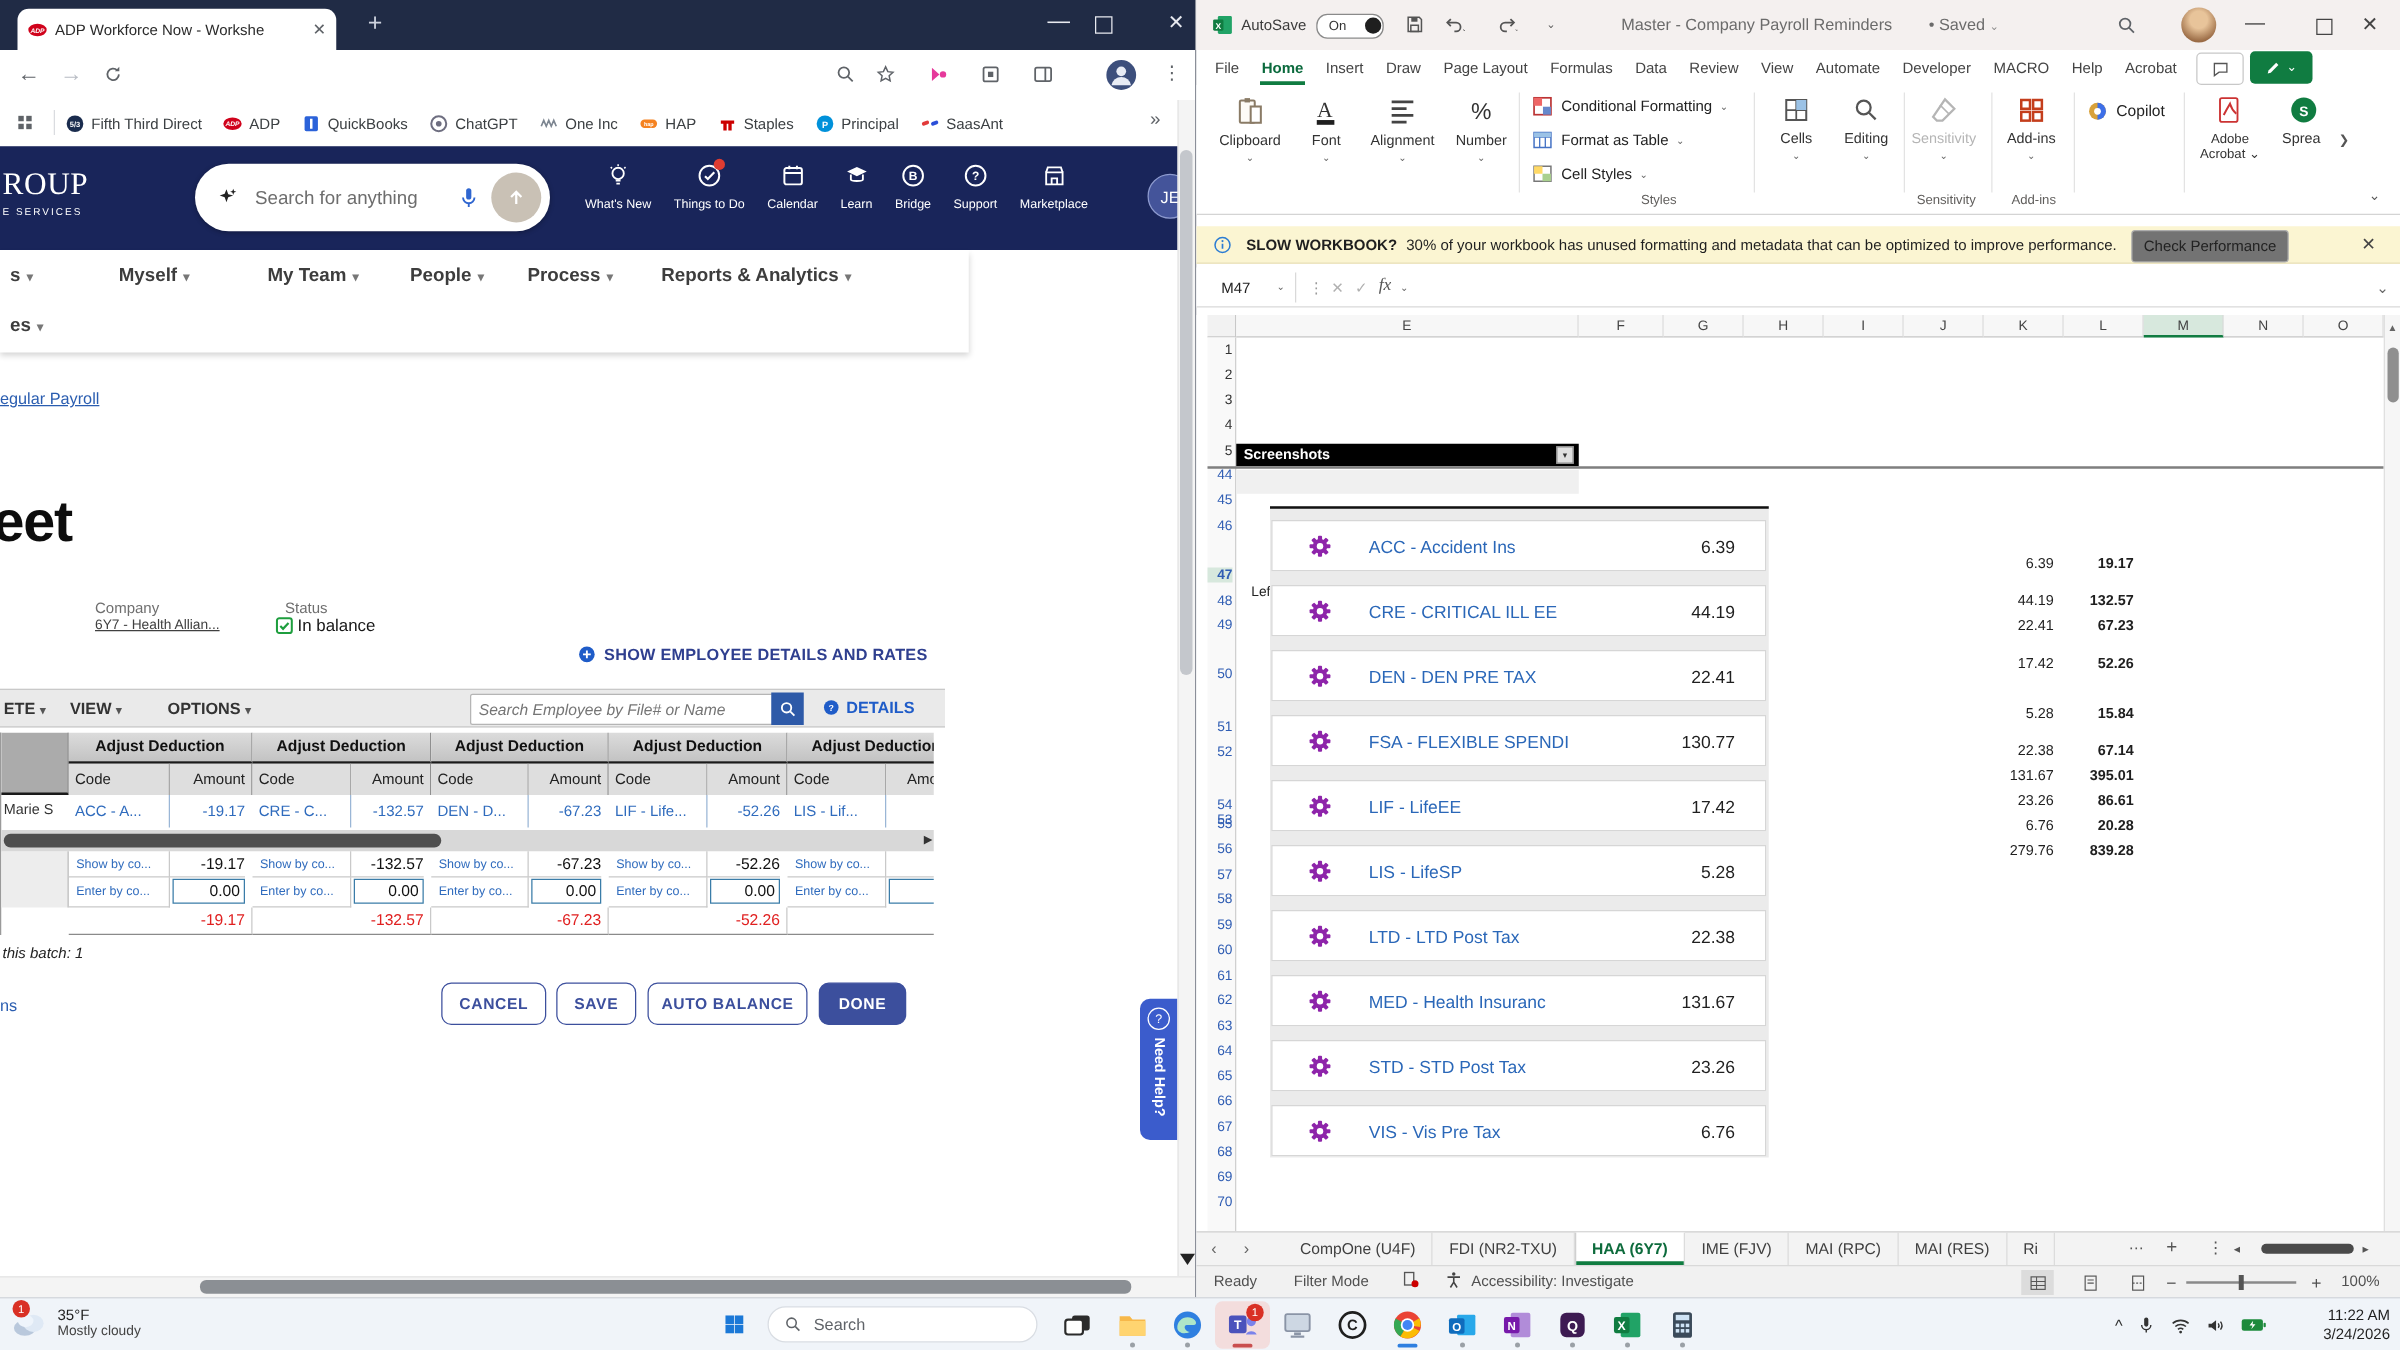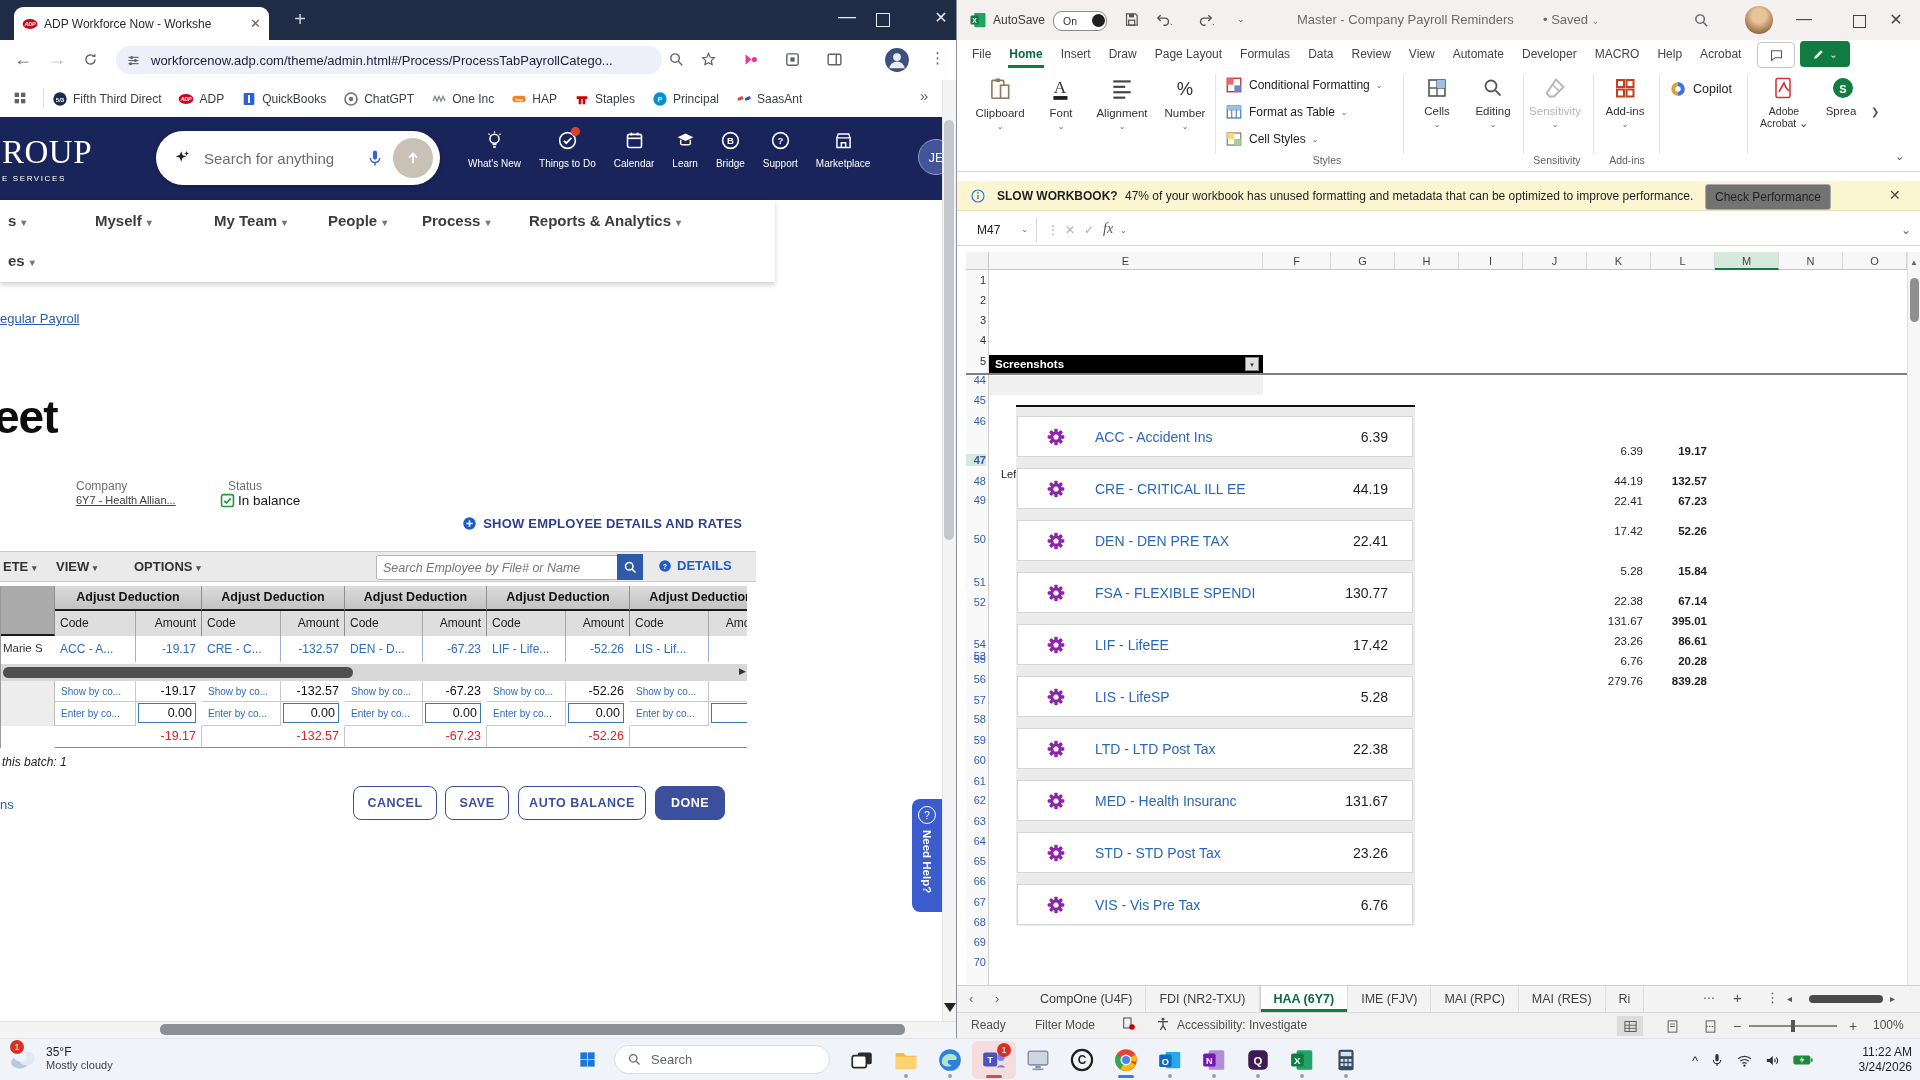--- a/index.html
+++ b/index.html
@@ -22,21 +22,21 @@
   .b-urlpill{position:absolute;left:116px;top:6px;width:546px;height:28px;background:#edf0f9;border-radius:14px;display:flex;align-items:center;padding:0 10px;box-sizing:border-box;}
   .b-url{font-size:13px;color:#19203a;white-space:nowrap;overflow:hidden;margin-left:10px;}
   .b-bookmarks{position:absolute;left:0;top:80px;width:956px;height:37px;background:#fff;border-bottom:1px solid #ececec;}
   #bookmarks-list{position:absolute;left:52px;top:0;width:850px;height:37px;display:flex;align-items:center;gap:17px;overflow:hidden;}
   .bm-item{display:flex;align-items:center;gap:5px;font-size:12px;color:#3c4043;white-space:nowrap;}
   .b-divider{position:absolute;left:43px;top:8px;width:1px;height:20px;background:#dadce0;}
   .b-more{position:absolute;left:920px;top:7px;color:#5f6368;font-size:15px;}
   
   .adp-header{position:absolute;left:0;top:117px;width:956px;height:83px;background:#19255a;}
   .adp-logo{position:absolute;left:2px;top:17px;color:#fff;}
-  .adp-logo .l1{font-family:"Liberation Serif",serif;font-size:33px;letter-spacing:.5px;}
+  .adp-logo .l1{font-family:"Liberation Serif",serif;font-size:25px;letter-spacing:.5px;}
   .adp-logo .l2{font-size:8px;letter-spacing:1.6px;margin-top:3px;}
   .adp-search{position:absolute;left:156px;top:14px;width:284px;height:54px;background:#fff;border-radius:27px;display:flex;align-items:center;padding:0 7px 0 16px;box-sizing:border-box;box-shadow:0 1px 4px rgba(0,0,0,.3);}
   .adp-search .ph{font-size:15px;color:#6d6d6d;flex:1;margin-left:12px;}
   .adp-upbtn{width:40px;height:40px;border-radius:50%;background:#c9c1b5;display:flex;align-items:center;justify-content:center;margin-left:8px;}
   #adp-quick{position:absolute;left:468px;top:13px;display:flex;gap:18px;}
   .ql-item{display:flex;flex-direction:column;align-items:center;color:#fff;position:relative;}
   .ql-item .lbl{font-size:10px;margin-top:7px;white-space:nowrap;}
   .ql-badge{position:absolute;right:-2px;top:-3px;width:9px;height:9px;border-radius:50%;background:#e03c31;}
   .adp-avatar{position:absolute;left:918px;top:139px;width:34px;height:34px;border-radius:50%;background:#44549a;border:1.5px solid #8d9ace;color:#fff;font-size:13px;display:flex;align-items:center;justify-content:center;}
   .adp-nav{position:absolute;left:0;top:200px;width:775px;height:82px;background:#fff;box-shadow:0 3px 5px rgba(0,0,0,.18);}
@@ -181,37 +181,20 @@
   </div>
   <div class="b-toolbar">
     <span class="b-navic" style="left:14px">←</span>
     <span class="b-navic" style="left:48px;color:#b8bcc4">→</span>
     <span class="b-navic" style="left:82px;top:11px">
         <svg width="17" height="17" viewBox="0 0 24 24">
           <path d="M18.5 12a6.5 6.5 0 1 1-1.9-4.6" fill="none" stroke="#5f6368" stroke-width="2"></path>
           <path d="M19 3.5v5h-5z" fill="#5f6368"></path>
         </svg>
       </span>
-    <div class="b-urlpill">
-      <span>
-          <svg width="15" height="15" viewBox="0 0 24 24">
-            <g stroke="#5f6368" stroke-width="1.8">
-              <line x1="4" y1="7" x2="20" y2="7"></line>
-              <line x1="4" y1="12" x2="20" y2="12"></line>
-              <line x1="4" y1="17" x2="20" y2="17"></line>
-            </g>
-            <g fill="#5f6368">
-              <circle cx="9" cy="7" r="2.4"></circle>
-              <circle cx="15" cy="12" r="2.4"></circle>
-              <circle cx="7.5" cy="17" r="2.4"></circle>
-            </g>
-          </svg>
-        </span>
-      <span class="b-url">workforcenow.adp.com/theme/admin.html#/Process/ProcessTabPayrollCatego...</span>
-    </div>
     <span class="b-navic" style="left:668px;top:11px">
         <svg width="17" height="17" viewBox="0 0 24 24">
           <circle cx="10" cy="10" r="6" fill="none" stroke="#5f6368" stroke-width="2"></circle>
           <line x1="14.6" y1="14.6" x2="20" y2="20" stroke="#5f6368" stroke-width="2"></line>
         </svg>
       </span>
     <span class="b-navic" style="left:700px;top:11px">
         <svg width="17" height="17" viewBox="0 0 24 24">
           <path d="M12 3.5l2.5 5.4 5.8.7-4.3 4 1.1 5.7L12 16.4l-5.1 2.9L8 13.6l-4.3-4 5.8-.7z" fill="none" stroke="#5f6368" stroke-width="1.7"></path>
         </svg>
@@ -828,21 +811,21 @@
     </div>
   <div class="x-banner">
     <span class="abs" style="left:13px;top:7px">
         <svg width="16" height="16" viewBox="0 0 24 24">
           <circle cx="12" cy="12" r="9" fill="none" stroke="#2b7cd3" stroke-width="1.8"></circle>
           <line x1="12" y1="10.5" x2="12" y2="16.5" stroke="#2b7cd3" stroke-width="2"></line>
           <circle cx="12" cy="7.3" r="1.3" fill="#2b7cd3"></circle>
         </svg>
       </span>
     <span class="xb-title">SLOW WORKBOOK?</span>
-    <span class="xb-msg">47% of your workbook has unused formatting and metadata that can be optimized to improve performance.</span>
+    <span class="xb-msg">30% of your workbook has unused formatting and metadata that can be optimized to improve performance.</span>
     <div class="xb-btn">Check Performance</div>
     <span class="xb-close">✕</span>
   </div>
   <div class="x-formula">
     <div class="x-name"><span>M47</span><span class="car">⌄</span></div>
     <span class="xf-ic" style="left:90px;color:#999">⋮</span>
     <span class="xf-ic" style="left:108px">✕</span>
     <span class="xf-ic" style="left:127px">✓</span>
     <span class="xf-fx">fx</span>
     <span class="xf-ic" style="left:163px;font-size:8px;color:#666;top:12px">⌄</span>

